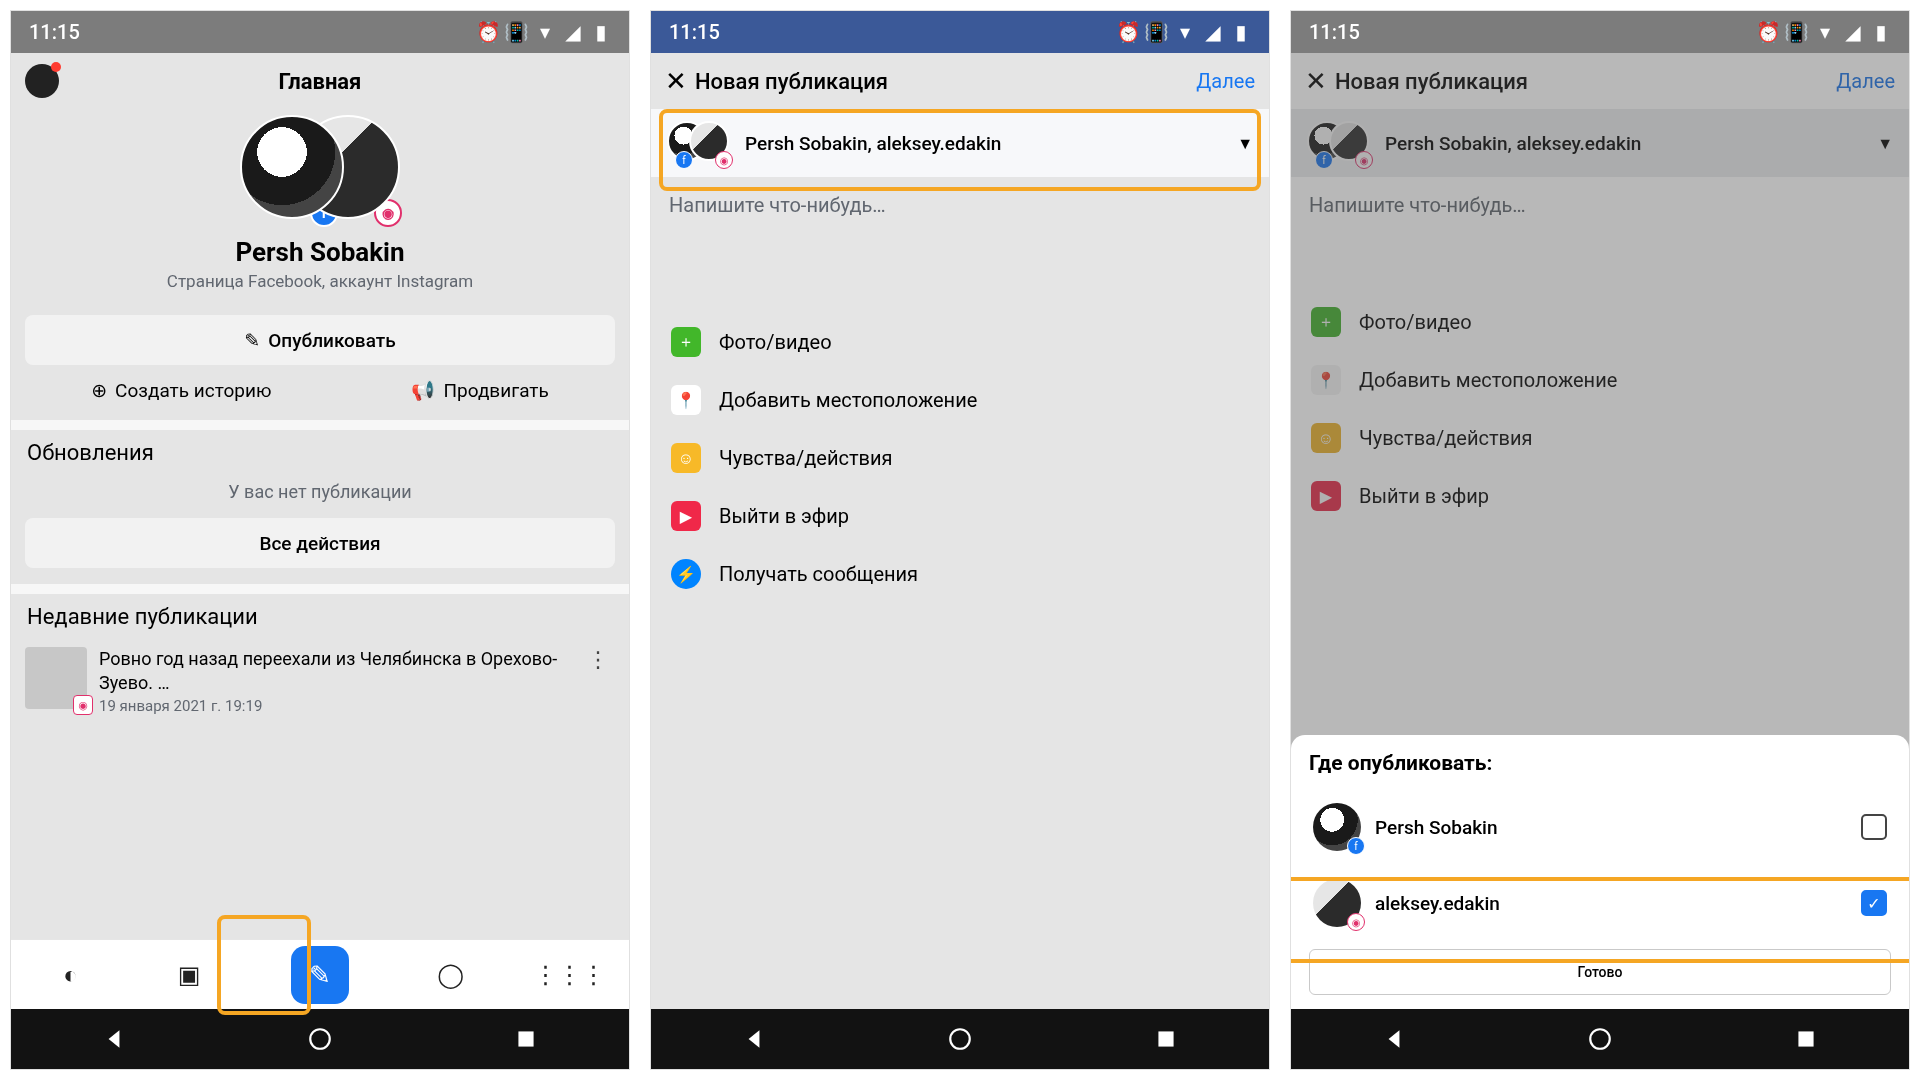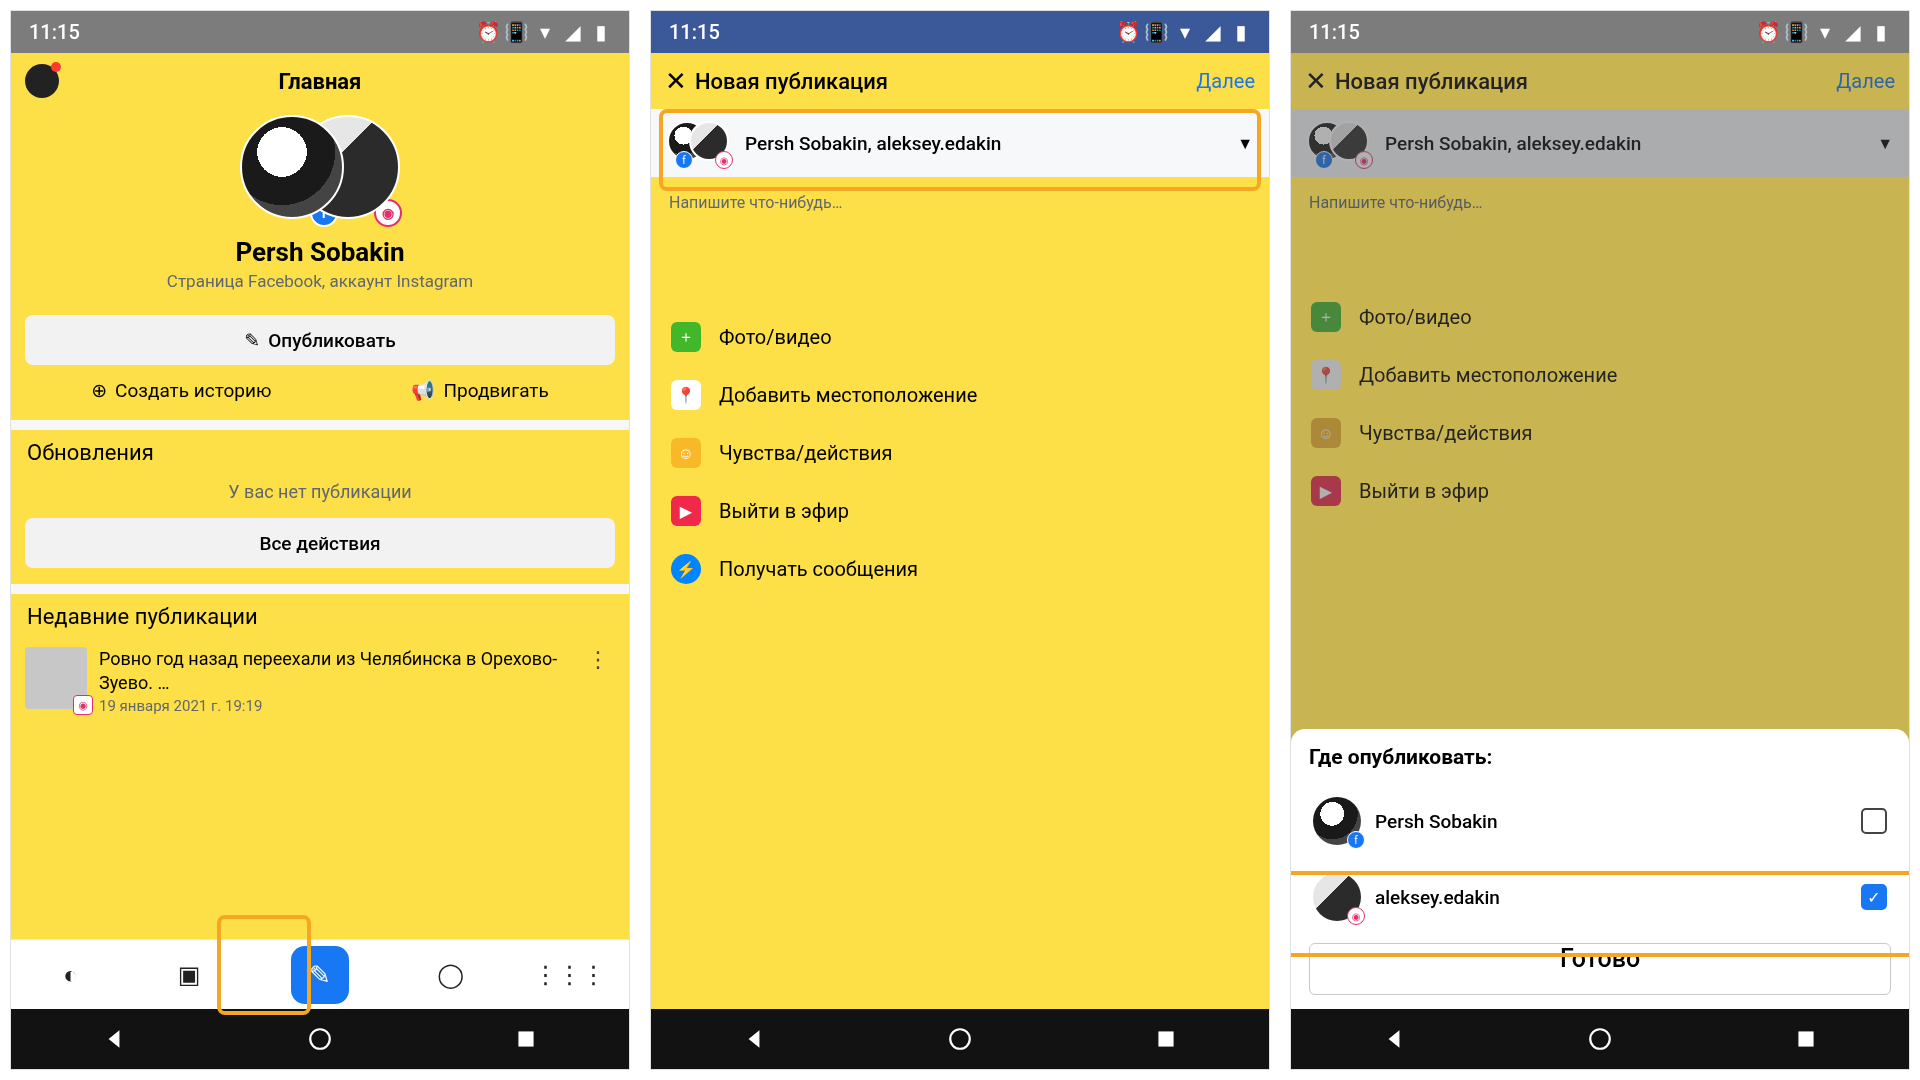--- a/index.html
+++ b/index.html
@@ -8,21 +8,21 @@
     --fb-blue:#1877f2;
     --ig-pink:#e1306c;
     --orange:#f5a623;
     --light-grey:#f2f2f2;
     --mid-grey:#cfcfcf;
     --text-grey:#616770;
     --navbar-bg:#121212;
   }
   *{box-sizing:border-box;font-family:-apple-system,Roboto,Arial,sans-serif;}
   body{margin:0;background:#fff;width:1920px;height:1080px;display:flex;gap:20px;padding:10px;}
-  .phone{flex:1;display:flex;flex-direction:column;border:1px solid #e0e0e0;background:#fde047;position:relative;overflow:hidden;}
+  .phone{flex:1;display:flex;flex-direction:column;border:1px solid #e0e0e0;background:#e5e5e5;position:relative;overflow:hidden;}
   
   .status-bar{height:42px;background:var(--grey-sbar);color:#fff;display:flex;align-items:center;padding:0 18px;font-size:20px;font-weight:500;}
   .status-bar.dark{background:var(--dark-bar);}
   .status-bar .sb-right{margin-left:auto;display:flex;gap:8px;align-items:center;}
   .sb-ic{width:20px;height:20px;display:inline-flex;align-items:center;justify-content:center;}
   
   .hdr{display:flex;align-items:center;height:56px;padding:0 14px;font-size:22px;}
   .hdr .title{flex:1;text-align:left;font-weight:500;}
   .hdr.center .title{text-align:center;font-weight:bold;}
   .hdr .avatar-tiny{width:34px;height:34px;border-radius:50%;background:#222;position:relative;}
@@ -64,42 +64,42 @@
   .acct-row{display:flex;align-items:center;padding:12px 16px;gap:14px;background:#f7f8fa;}
   .acct-avs{position:relative;width:64px;height:44px;}
   .min-av{width:40px;height:40px;border-radius:50%;background:#bbb;border:2px solid #fff;position:absolute;}
   .min-av.a{left:0;}
   .min-av.b{left:22px;}
   .mini-badge{position:absolute;width:18px;height:18px;border-radius:50%;font-size:10px;display:flex;align-items:center;justify-content:center;color:#fff;border:1.5px solid #fff;}
   .mini-badge.fb{background:#1877f2;bottom:-4px;left:8px;}
   .mini-badge.ig{background:#fff;color:#e1306c;border:1.5px solid #e1306c;bottom:-4px;left:48px;}
   .acct-name{flex:1;font-size:19px;font-weight:500;}
   .caret-dn{font-size:16px;}
-  .compose-input{padding:16px 18px;font-size:16px;color:#616770;}
+  .compose-input{padding:16px 18px;font-size:20px;color:#616770;}
   .opt-list{margin-top:80px;}
   .opt{display:flex;align-items:center;gap:18px;padding:14px 20px;font-size:20px;}
   .opt .ic{width:30px;height:30px;border-radius:6px;display:flex;align-items:center;justify-content:center;color:#fff;font-size:16px;flex-shrink:0;}
   .ic.green{background:#42b72a;}
   .ic.pink{background:#fff;color:#e53e7b;}
   .ic.yellow{background:#f7b928;}
   .ic.red{background:#f02849;}
   .ic.msg{background:#0084ff;border-radius:50%;}
   
   .dim-overlay{position:absolute;top:42px;left:0;right:0;bottom:60px;background:rgba(100,100,100,.35);}
   .sheet{position:absolute;left:0;right:0;bottom:60px;background:#fff;border-top-left-radius:14px;border-top-right-radius:14px;padding:16px 18px 14px;}
   .sheet-title{font-size:21px;font-weight:700;margin-bottom:14px;}
   .sheet-item{display:flex;align-items:center;gap:14px;padding:14px 4px;}
   .sheet-av{width:48px;height:48px;border-radius:50%;background:#ccc;position:relative;}
   .sheet-av .corner{position:absolute;bottom:-4px;right:-4px;width:18px;height:18px;border-radius:50%;display:flex;align-items:center;justify-content:center;font-size:10px;color:#fff;border:1.5px solid #fff;}
   .corner.fb{background:#1877f2;}
   .corner.ig{background:#fff;color:#e1306c;border:1.5px solid #e1306c;}
   .sheet-nm{flex:1;font-size:19px;font-weight:500;}
   .chk{width:26px;height:26px;border-radius:5px;border:2px solid #444;display:flex;align-items:center;justify-content:center;}
   .chk.checked{background:#1877f2;border-color:#1877f2;color:#fff;}
-  .btn-done{height:52px;border:1px solid #c9c9c9;border-radius:6px;display:flex;justify-content:center;font-size:25px;margin-top:8px;font-weight:500;}
+  .btn-done{height:46px;border:1px solid #c9c9c9;border-radius:6px;display:flex;align-items:center;justify-content:center;font-size:14px;margin-top:8px;font-weight:500;}
   
   .paint-bw{background:radial-gradient(circle at 40% 35%, #fff 0 28%, #1a1a1a 28% 60%, #444 60% 100%);}
   .paint-suit{background:linear-gradient(135deg,#e6e6e6 0 40%,#2b2b2b 40% 100%);}
   .phone.faded .hdr,
   .phone.faded .acct-row,
   .phone.faded .compose-input,
   .phone.faded .opt-list{filter:brightness(.85);}
 </style>
 </head>
 <body>

